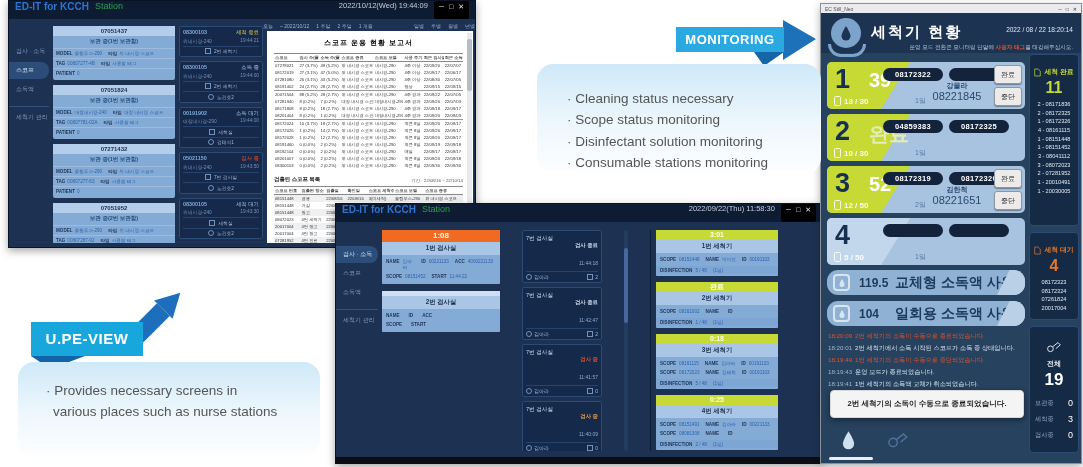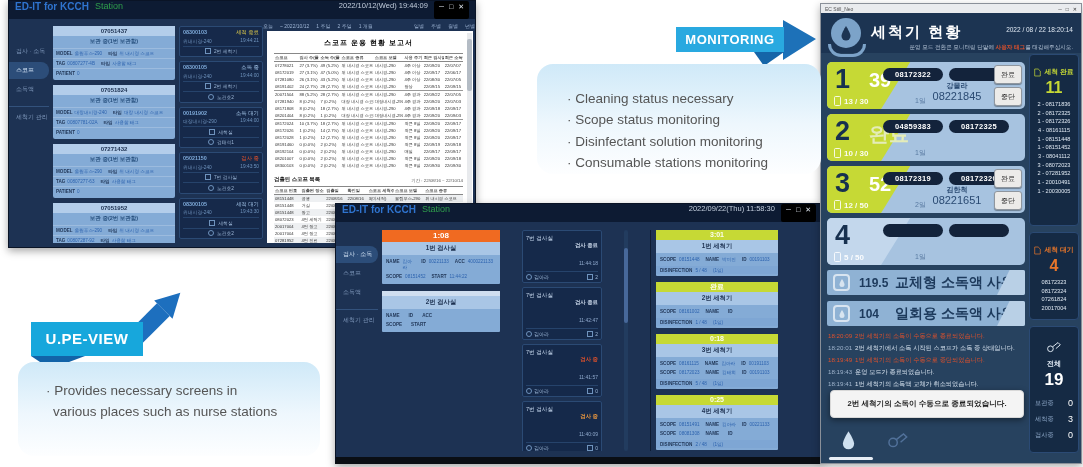--- a/index.html
+++ b/index.html
@@ -98,21 +98,21 @@
   .pill{width:60px;height:13px;background:#13233b;border-radius:7px;color:#fff;font-size:7.5px;font-weight:bold;display:flex;align-items:center;justify-content:center;letter-spacing:.3px}
   .w-name{position:absolute;left:96px;right:34px;top:20px;text-align:center;color:#2a4a72;line-height:1.15}
   .w-name .nm{font-size:7px;font-weight:bold;display:block}
   .w-name .nid{font-size:11px;display:block}
   .w-prog{position:absolute;left:7px;bottom:3px;display:flex;align-items:center;gap:3px;font-size:8px;font-weight:bold;color:rgba(255,255,255,.92)}
   .prog-ico{width:5px;height:8px;border:1px solid rgba(255,255,255,.85);border-radius:1.5px;display:inline-block}
   .w-days{position:absolute;left:88px;bottom:3px;font-size:7px;color:#5a7ba2}
   .wbtns{position:absolute;right:3px;top:3px;bottom:3px;display:flex;flex-direction:column;justify-content:space-between}
   .wbtn{width:26px;height:17px;background:#ecebe9;border:1px solid #8f969e;border-radius:3px;font-size:7px;color:#222;display:flex;align-items:center;justify-content:center;box-shadow:0 1px 1px rgba(0,0,0,.35);cursor:pointer}
   .gauges{position:absolute;left:6px;top:266px;width:198px}
-  .gauge{position:relative;height:25px;margin-bottom:6px;border-radius:2px;background:#8fb2d4;display:flex;align-items:center;overflow:hidden}
+  .gauge{position:relative;height:25px;margin-bottom:6px;border-radius:11px;background:#8fb2d4;display:flex;align-items:center;overflow:hidden}
   .gauge:after{content:'';position:absolute;right:0;top:0;bottom:0;width:28px;background:#b9d0e6;clip-path:polygon(45% 0,100% 0,100% 100%,0 100%)}
   .g-ico{width:13px;height:13px;border:2px solid #d8e4f0;border-radius:4px;margin-left:6px;flex:none;display:flex;align-items:center;justify-content:center}
   .g-val{font-size:12px;font-weight:bold;color:#1d3a5c;margin-left:9px;min-width:32px}
   .g-lab{font-size:14px;font-weight:bold;color:#1d3a5c;margin-left:4px;white-space:nowrap}
   .g-sub{font-size:6px;color:#6c8cb0;margin-left:5px;white-space:nowrap}
   .w3-logs{position:absolute;left:7px;top:328px;width:198px}
   .logline{font-size:6.2px;margin-bottom:3px;white-space:nowrap}
   .logline .lt{margin-right:3px}
   .log-red,.log-red .lt{color:#e0512b}
   .log-white{color:#d7e2ef}.log-white .lt{color:#9fb4cc}

